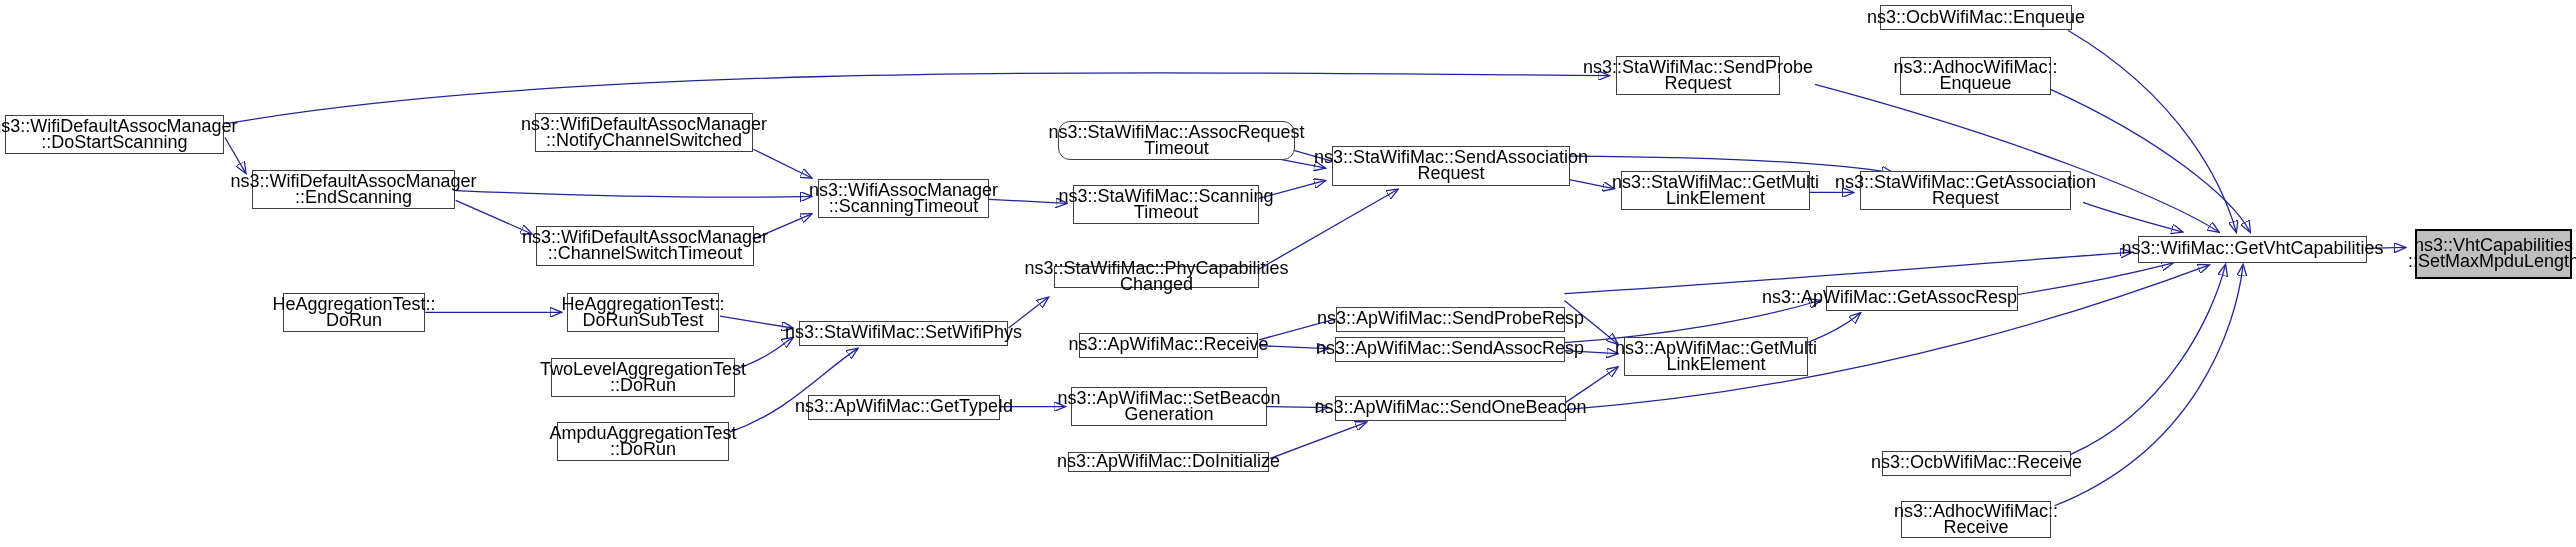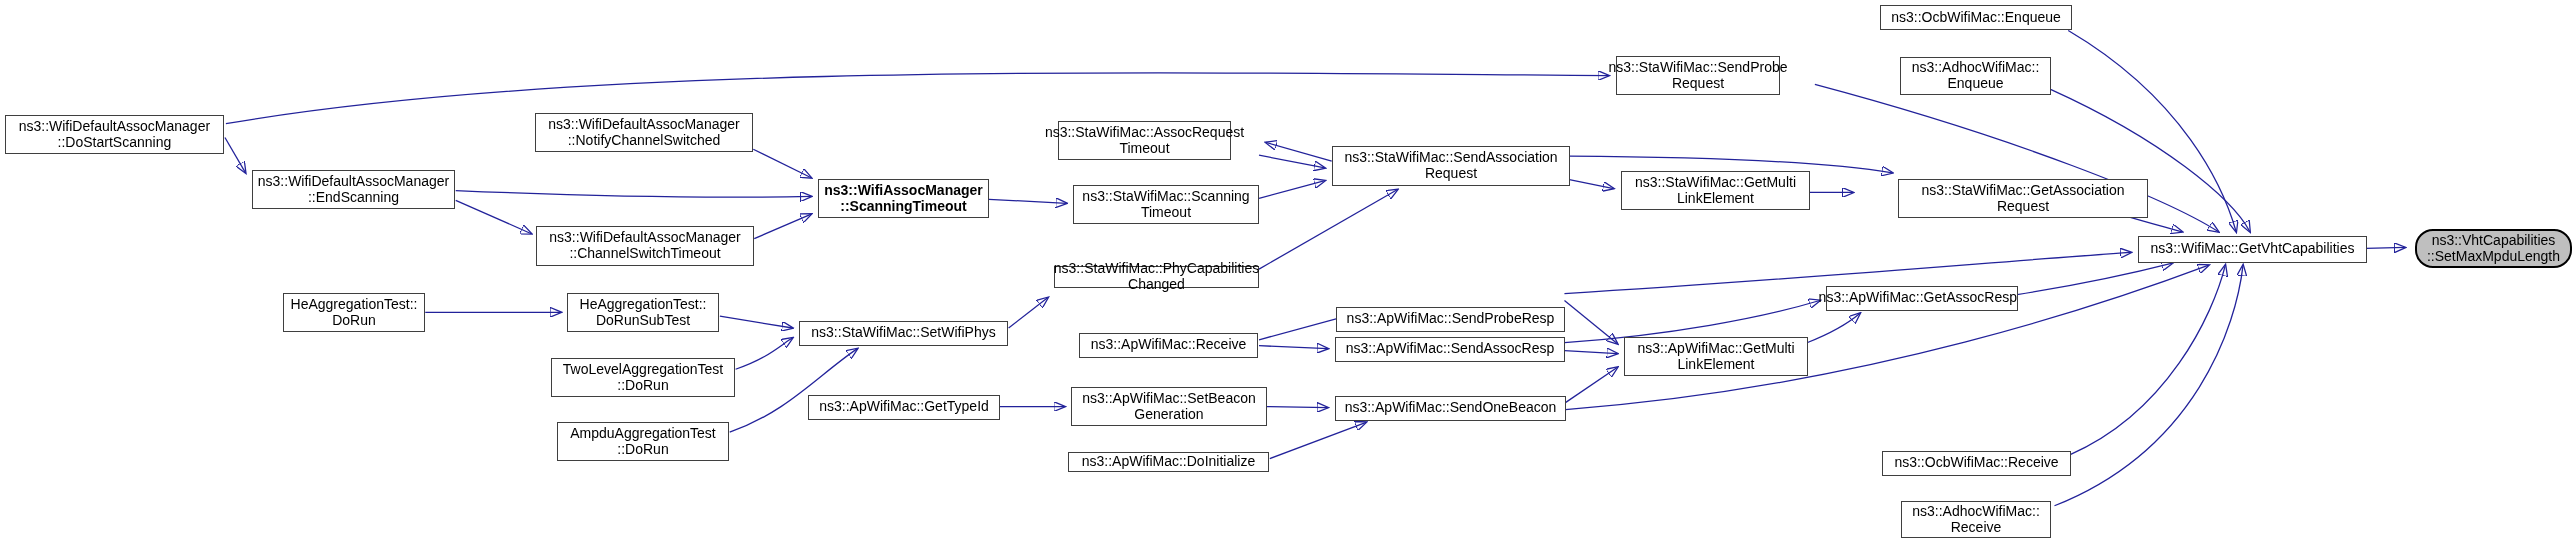--- a/index.html
+++ b/index.html
@@ -15,21 +15,21 @@
   .node{
     position:absolute;
     box-sizing:border-box;
     background:#ffffff;
     border:1px solid #3f3f3f;
     display:flex;
     flex-direction:column;
     align-items:center;
     justify-content:center;
     text-align:center;
-    font-size:14px;
+    font-size:18px;
     line-height:15.7px;
     color:#000000;
     white-space:nowrap;
     cursor:pointer;
   }
   .node.highlight{
     background:#bfbfbf;
     border:2px solid #000000;
   }
 </style>
@@ -109,25 +109,25 @@
         <div>DoRunSubTest</div>
       </div>
       <div class="node" style="left: 551px; top: 358px; width: 184px; height: 39px;">
         <div>TwoLevelAggregationTest</div>
         <div>::DoRun</div>
       </div>
       <div class="node" style="left: 557px; top: 422px; width: 172px; height: 39px;">
         <div>AmpduAggregationTest</div>
         <div>::DoRun</div>
       </div>
-      <div class="node" style="left: 818px; top: 179px; width: 171px; height: 39px; font-weight: bold;">
+      <div class="node" style="left: 818px; top: 179px; width: 171px; height: 39px;">
         <div>ns3::WifiAssocManager</div>
         <div>::ScanningTimeout</div>
       </div>
-      <div class="node" style="left: 1058px; top: 121px; width: 173px; height: 39px;">
+      <div class="node" style="left: 1058px; top: 121px; width: 237px; height: 39px; border-radius: 12px;">
         <div>ns3::StaWifiMac::AssocRequest</div>
         <div>Timeout</div>
       </div>
       <div class="node" style="left: 1073px; top: 185px; width: 186px; height: 39px;">
         <div>ns3::StaWifiMac::Scanning</div>
         <div>Timeout</div>
       </div>
       <div class="node" style="left: 1054px; top: 266px; width: 205px; height: 22px;">
         <div>ns3::StaWifiMac::PhyCapabilities</div>
         <div>Changed</div>
@@ -173,36 +173,36 @@
         <div>ns3::ApWifiMac::GetMulti</div>
         <div>LinkElement</div>
       </div>
       <div class="node" style="left: 1880px; top: 4.9px; width: 192px; height: 25.6px;">
         <div>ns3::OcbWifiMac::Enqueue</div>
       </div>
       <div class="node" style="left: 1900px; top: 57px; width: 151px; height: 38px;">
         <div>ns3::AdhocWifiMac::</div>
         <div>Enqueue</div>
       </div>
-      <div class="node" style="left: 1860px; top: 179px; width: 250px; height: 39px; margin-left: 38px;">
+      <div class="node" style="left: 1860px; top: 171px; width: 211px; height: 39px;">
         <div>ns3::StaWifiMac::GetAssociation</div>
         <div>Request</div>
       </div>
       <div class="node" style="left: 1826px; top: 286px; width: 192px; height: 24.6px; align-items: flex-end;">
         <div>ns3::ApWifiMac::GetAssocResp</div>
       </div>
       <div class="node" style="left: 1882px; top: 451px; width: 189px; height: 24.6px;">
         <div>ns3::OcbWifiMac::Receive</div>
       </div>
       <div class="node" style="left: 1901px; top: 501px; width: 150px; height: 37px;">
         <div>ns3::AdhocWifiMac::</div>
         <div>Receive</div>
       </div>
       <div class="node" style="left: 2138px; top: 236px; width: 229px; height: 26.5px;">
         <div>ns3::WifiMac::GetVhtCapabilities</div>
       </div>
-      <div class="node highlight" style="left: 2415px; top: 229px; width: 157px; height: 39px; border-radius: 18px;">
+      <div class="node highlight" style="left: 2415px; top: 229px; width: 157px; height: 50px;">
         <div>ns3::VhtCapabilities</div>
         <div>::SetMaxMpduLength</div>
       </div>
     </div>
 </div>
 
 
 </body></html>

